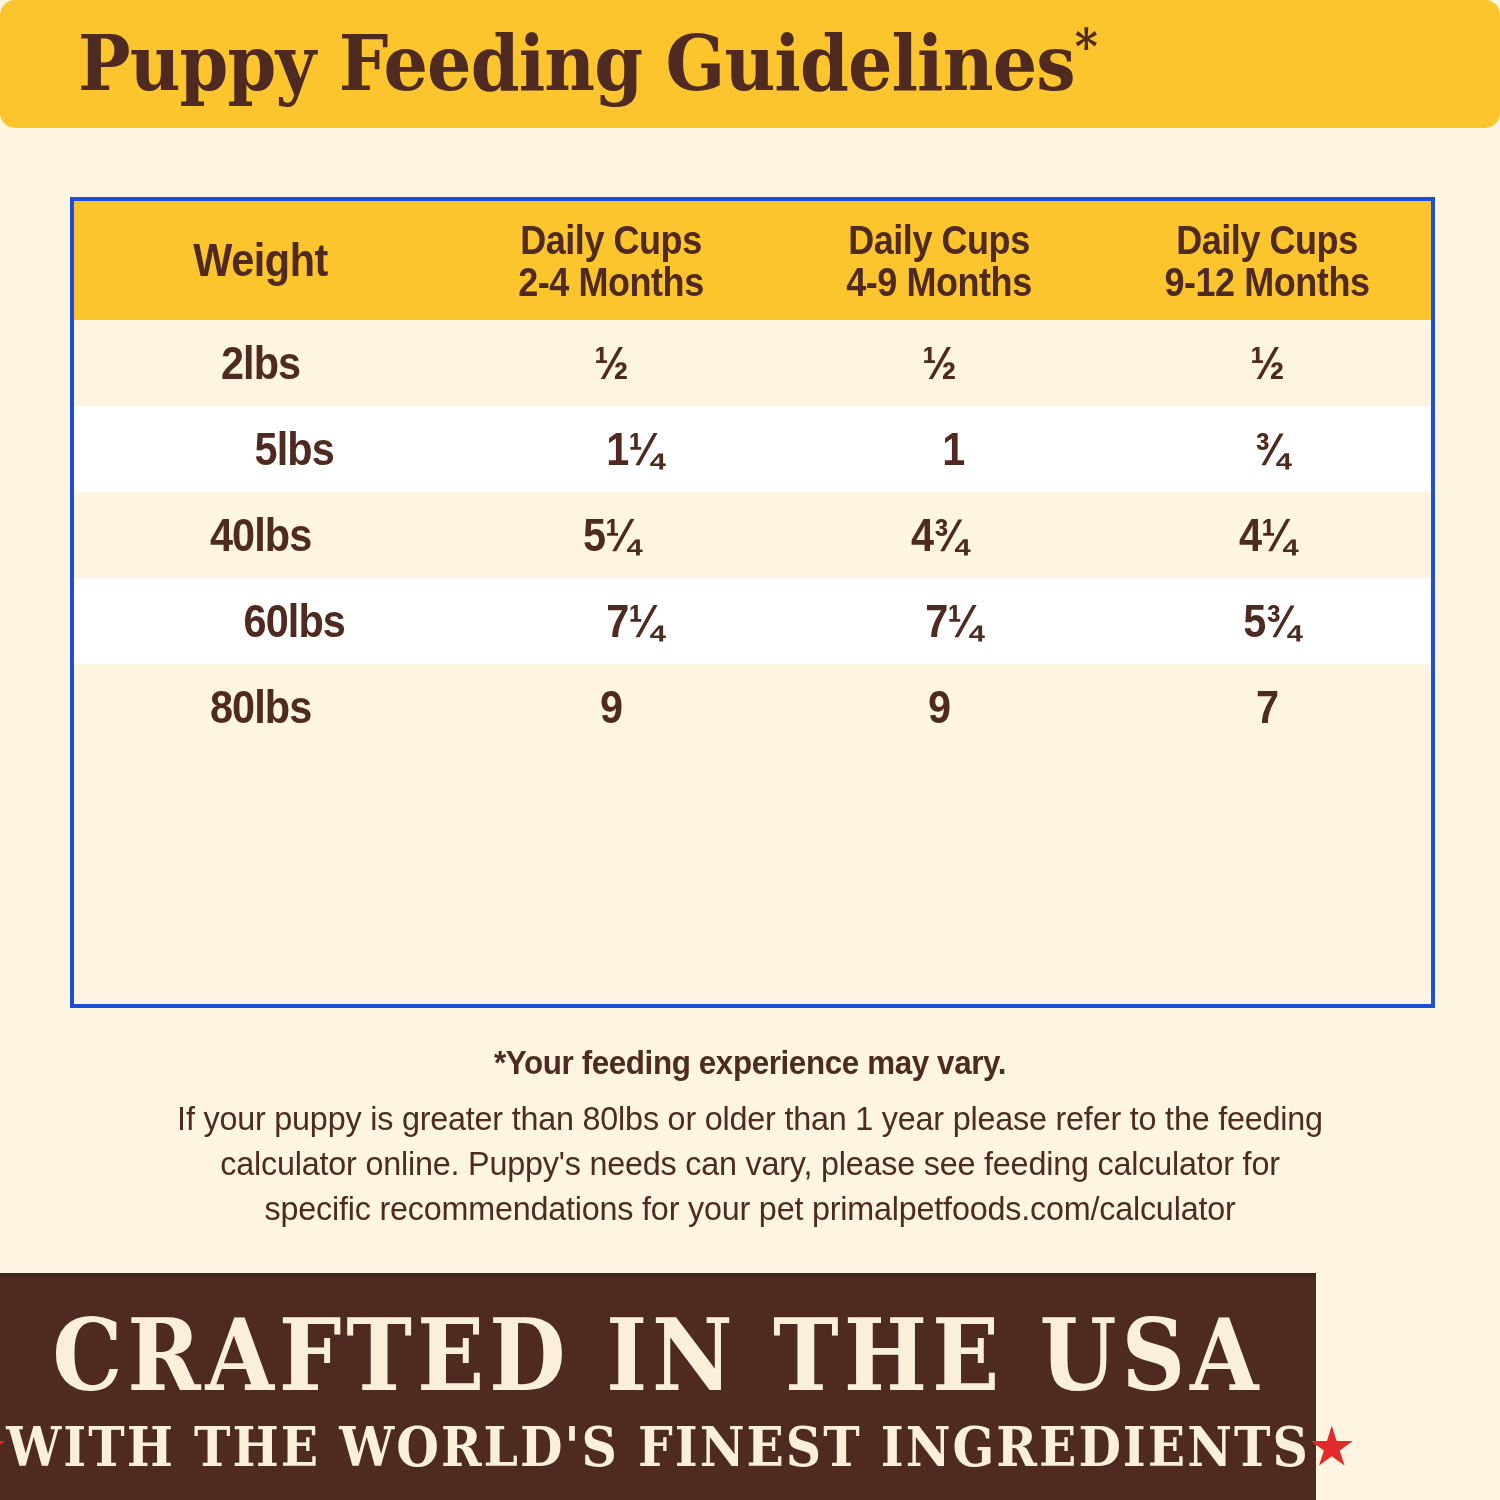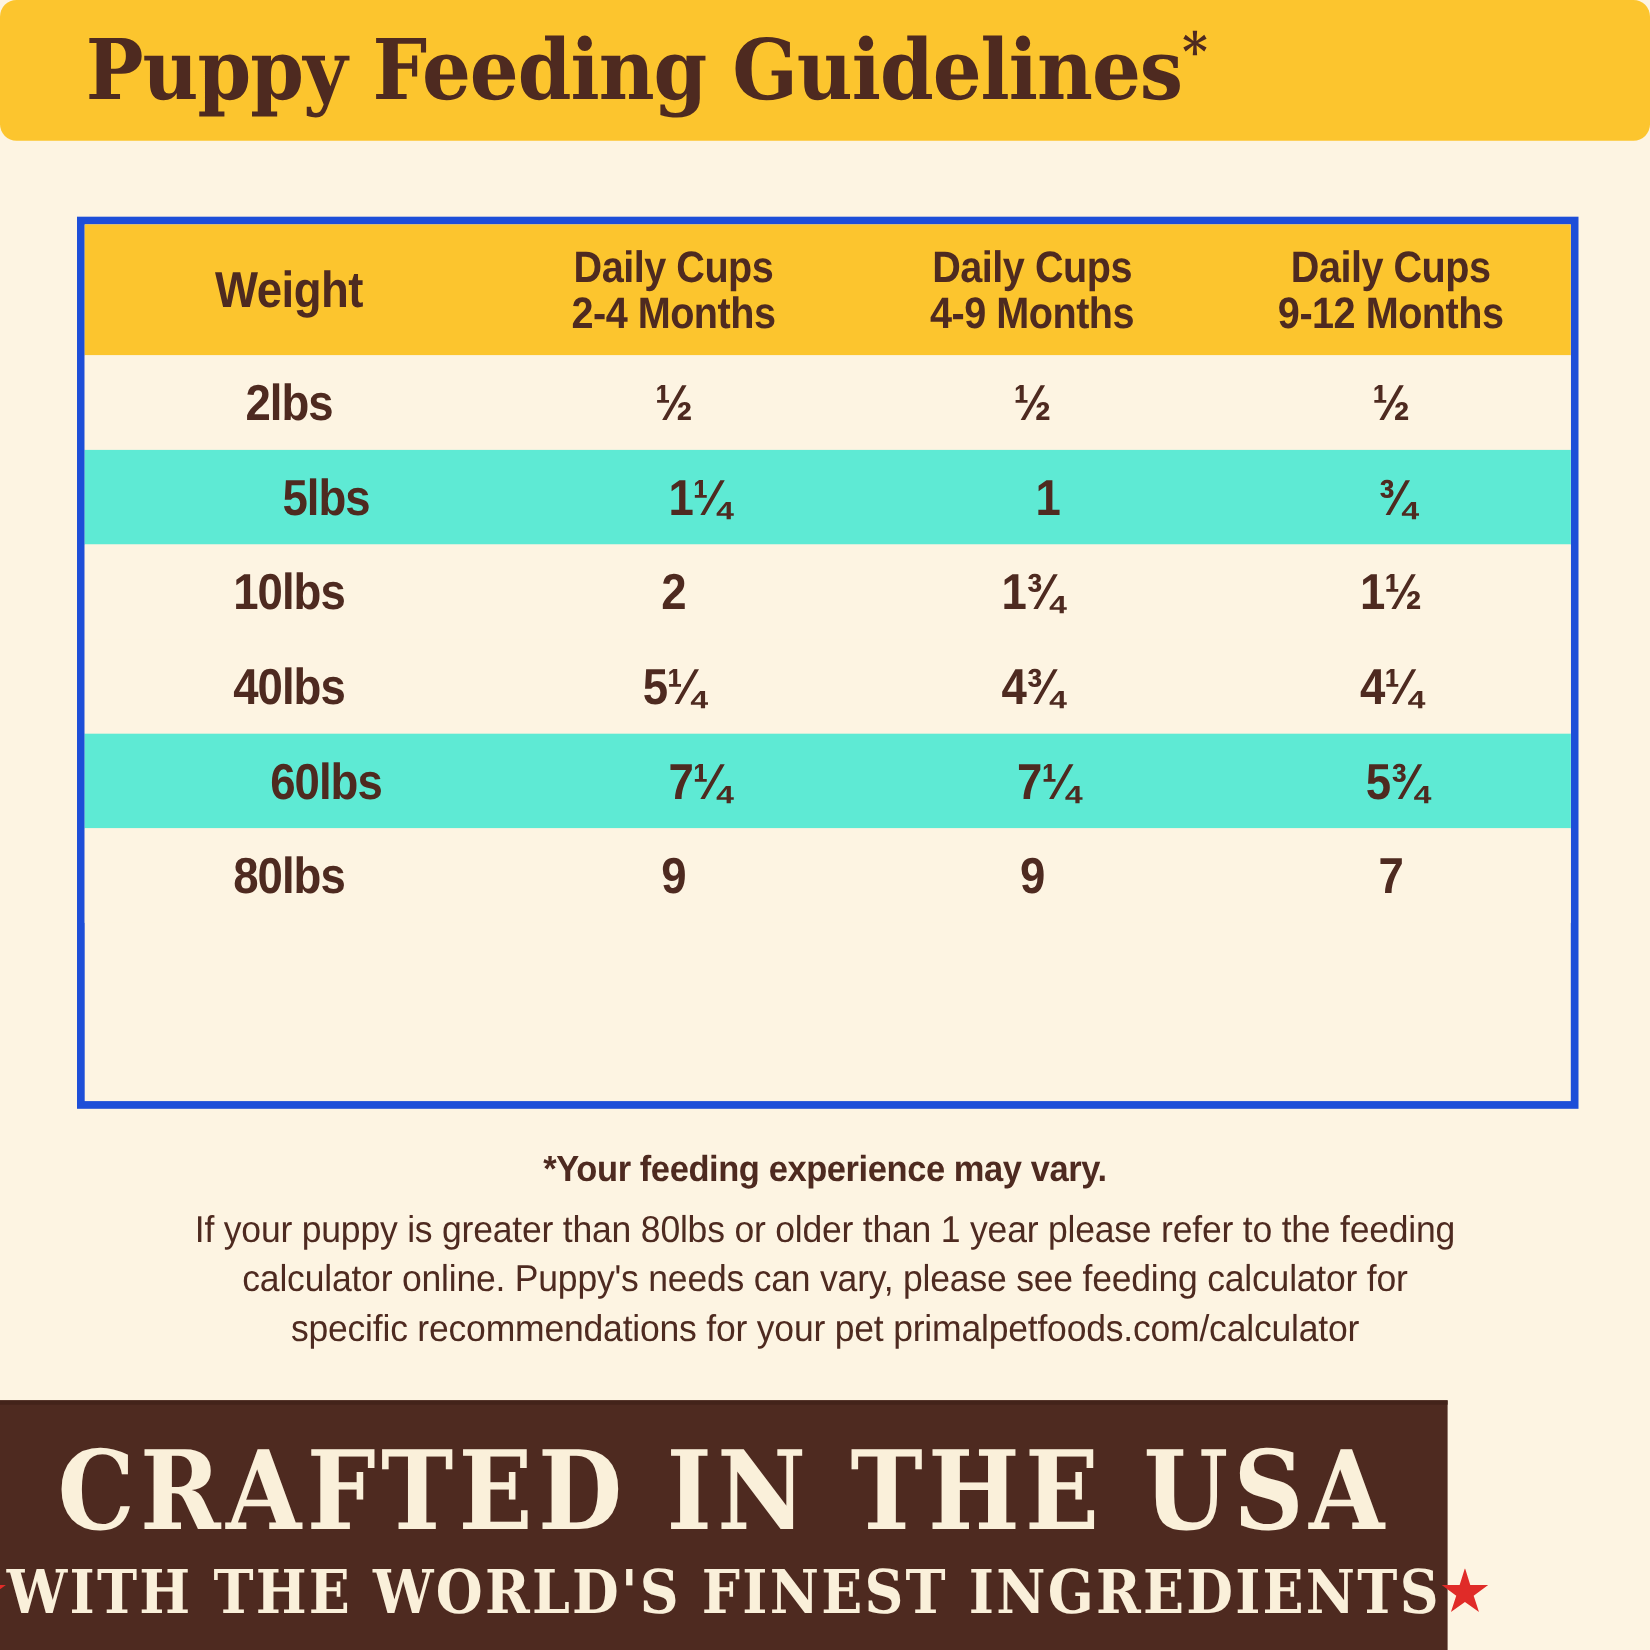--- a/index.html
+++ b/index.html
@@ -45,39 +45,39 @@
   }
 
   
   #feeding-table {
     position: absolute;
     left: 70px;
     top: 197px;
     width: 1365px;
     height: 811px;
     box-sizing: border-box;
-    border: 7px solid #1d4ed8;
+    border: 4px solid #1d4ed8;
     background: #FDF4E2;
   }
   .trow {
     display: flex;
     width: 100%;
     box-sizing: border-box;
   }
   #thead {
     background: #FCC52E;
     height: 119px;
     align-items: center;
   }
   .tbody-row {
     height: 86px;
     align-items: center;
   }
   .tbody-row.cream { background: #FDF4E2; }
-  .tbody-row.gold  { background: #5eead4; padding-left: 39px; }
+  .tbody-row.gold  { background: #ffffff; padding-left: 39px; }
 
   .cell {
     color: #4E2A20;
     text-align: center;
     font-family: "Liberation Sans", sans-serif;
     font-weight: bold;
     box-sizing: border-box;
   }
   
   .col-weight { width: 27.5%; }
@@ -210,26 +210,20 @@
     <div class="cell col-cups frac">½</div>
   </div>
 
   <div class="trow tbody-row gold">
     <div class="cell col-weight">5lbs</div>
     <div class="cell col-cups frac">1¼</div>
     <div class="cell col-cups frac">1</div>
     <div class="cell col-cups frac">¾</div>
   </div>
 
-  <div class="trow tbody-row cream">
-    <div class="cell col-weight">10lbs</div>
-    <div class="cell col-cups frac">2</div>
-    <div class="cell col-cups frac">1¾</div>
-    <div class="cell col-cups frac">1½</div>
-  </div>
 
 
   <div class="trow tbody-row cream">
     <div class="cell col-weight">40lbs</div>
     <div class="cell col-cups frac">5¼</div>
     <div class="cell col-cups frac">4¾</div>
     <div class="cell col-cups frac">4¼</div>
   </div>
 
   <div class="trow tbody-row gold">

